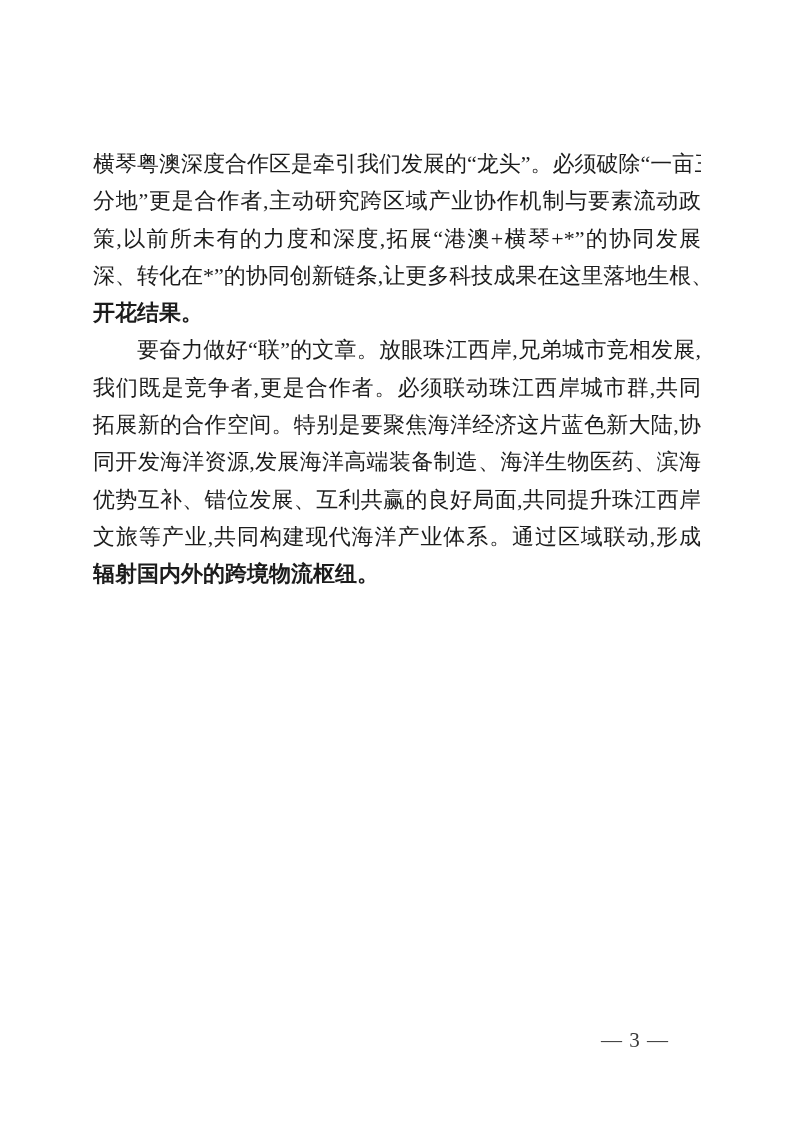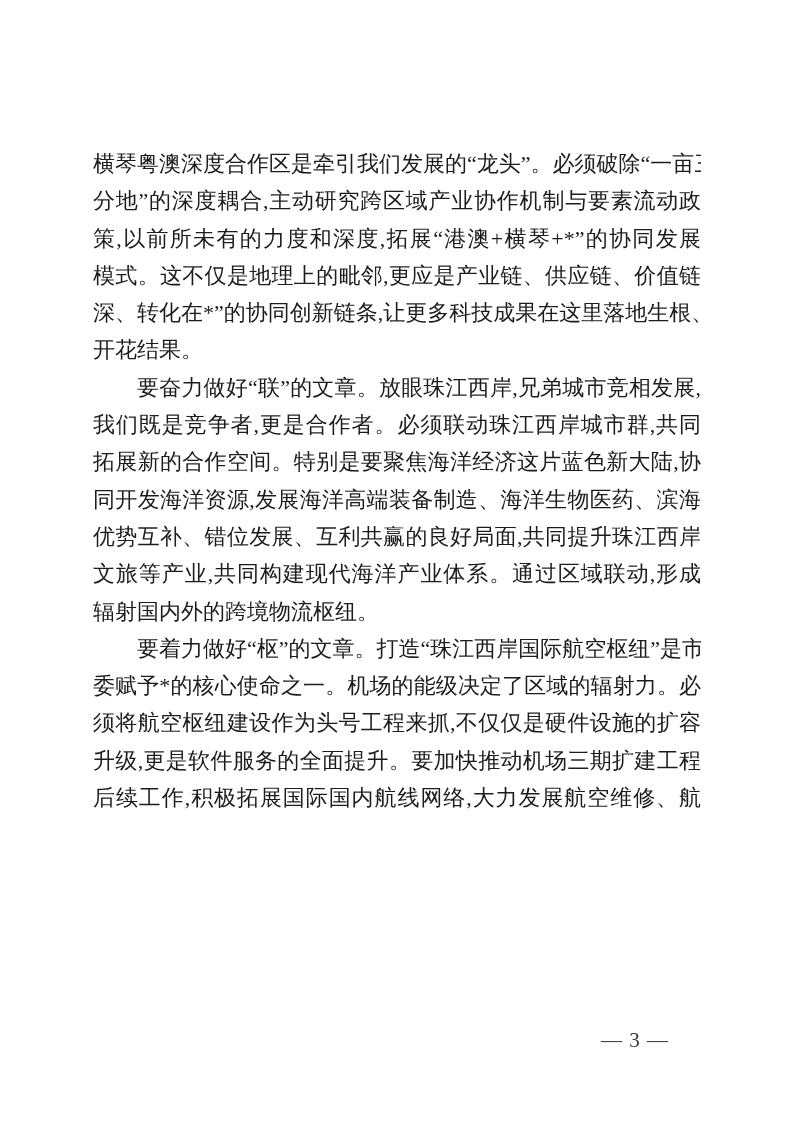--- a/index.html
+++ b/index.html
@@ -33,20 +33,21 @@
     color: #1c1c1c;
     text-align: justify;
     text-align-last: justify;
     text-justify: inter-character;
     overflow: hidden;
     white-space: nowrap;
   }
   .line.no-stretch {
     text-align: center;
     text-align-last: left;
+    font-weight: bold;
   }
   .line.indent {
     text-indent: 44px;
     font-family: Liberation Serif, serif;
   }
   .page-number {
     position: absolute;
     left: 570px;
     top: 1028px;
     width: 130px;
@@ -57,37 +58,29 @@
     letter-spacing: 1px;
   }
 </style>
 </head>
 <body>
 
 <div class="page">
   <div class="content" id="document-body">
       <div class="paragraph">
         <div class="line">横琴粤澳深度合作区是牵引我们发展的“龙头”。必须破除“一亩三</div>
-        <div class="line">分地”的深度耦合,主动研究跨区域产业协作机制与要素流动政</div>
+        <div class="line">分地”更是合作者,主动研究跨区域产业协作机制与要素流动政</div>
         <div class="line">策,以前所未有的力度和深度,拓展“港澳+横琴+*”的协同发展</div>
-        <div class="line">模式。这不仅是地理上的毗邻,更应是产业链、供应链、价值链</div>
         <div class="line">深、转化在*”的协同创新链条,让更多科技成果在这里落地生根、</div>
         <div class="line no-stretch">开花结果。</div>
       </div>
       <div class="paragraph">
         <div class="line indent">要奋力做好“联”的文章。放眼珠江西岸,兄弟城市竞相发展,</div>
         <div class="line">我们既是竞争者,更是合作者。必须联动珠江西岸城市群,共同</div>
         <div class="line">拓展新的合作空间。特别是要聚焦海洋经济这片蓝色新大陆,协</div>
         <div class="line">同开发海洋资源,发展海洋高端装备制造、海洋生物医药、滨海</div>
         <div class="line">优势互补、错位发展、互利共赢的良好局面,共同提升珠江西岸</div>
         <div class="line">文旅等产业,共同构建现代海洋产业体系。通过区域联动,形成</div>
         <div class="line no-stretch">辐射国内外的跨境物流枢纽。</div>
       </div>
-      <div class="paragraph">
-        <div class="line indent">要着力做好“枢”的文章。打造“珠江西岸国际航空枢纽”是市</div>
-        <div class="line">委赋予*的核心使命之一。机场的能级决定了区域的辐射力。必</div>
-        <div class="line">须将航空枢纽建设作为头号工程来抓,不仅仅是硬件设施的扩容</div>
-        <div class="line">升级,更是软件服务的全面提升。要加快推动机场三期扩建工程</div>
-        <div class="line">后续工作,积极拓展国际国内航线网络,大力发展航空维修、航</div>
-      </div>
     </div>
   <div class="page-number">— 3 —</div>
 </div>
 
 </body></html>

